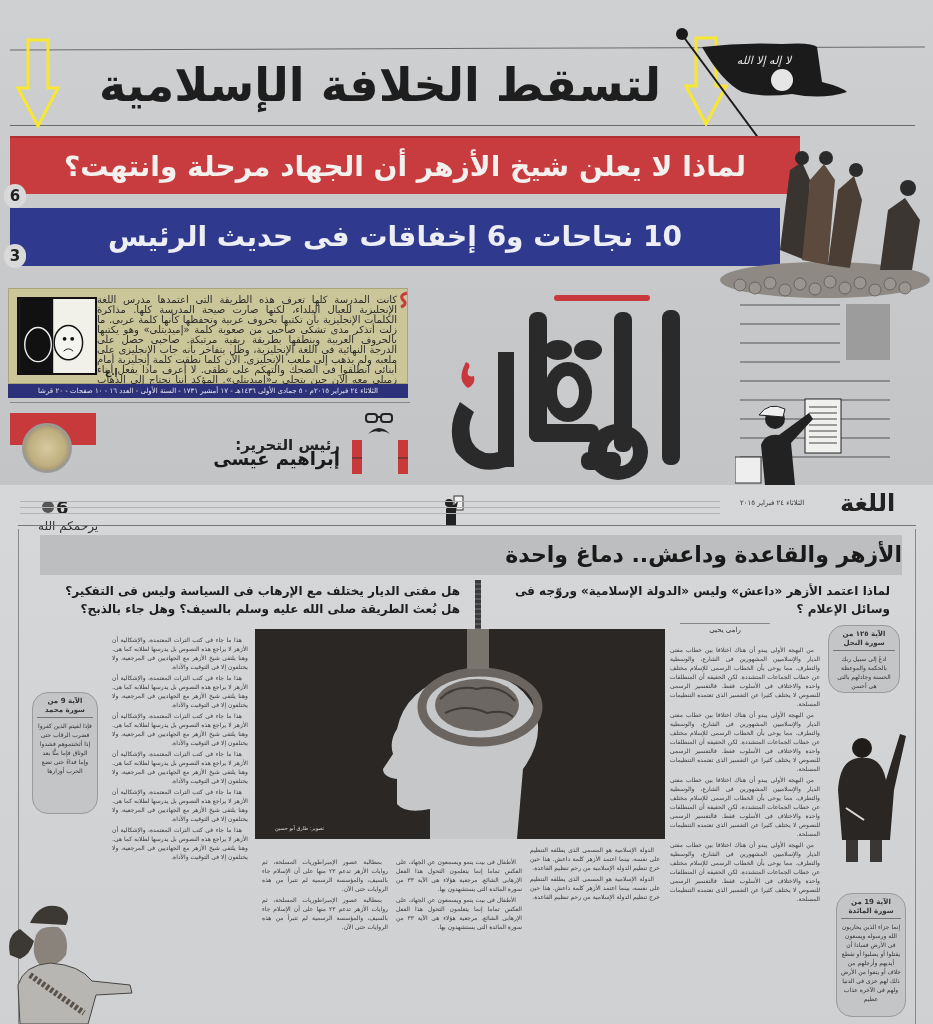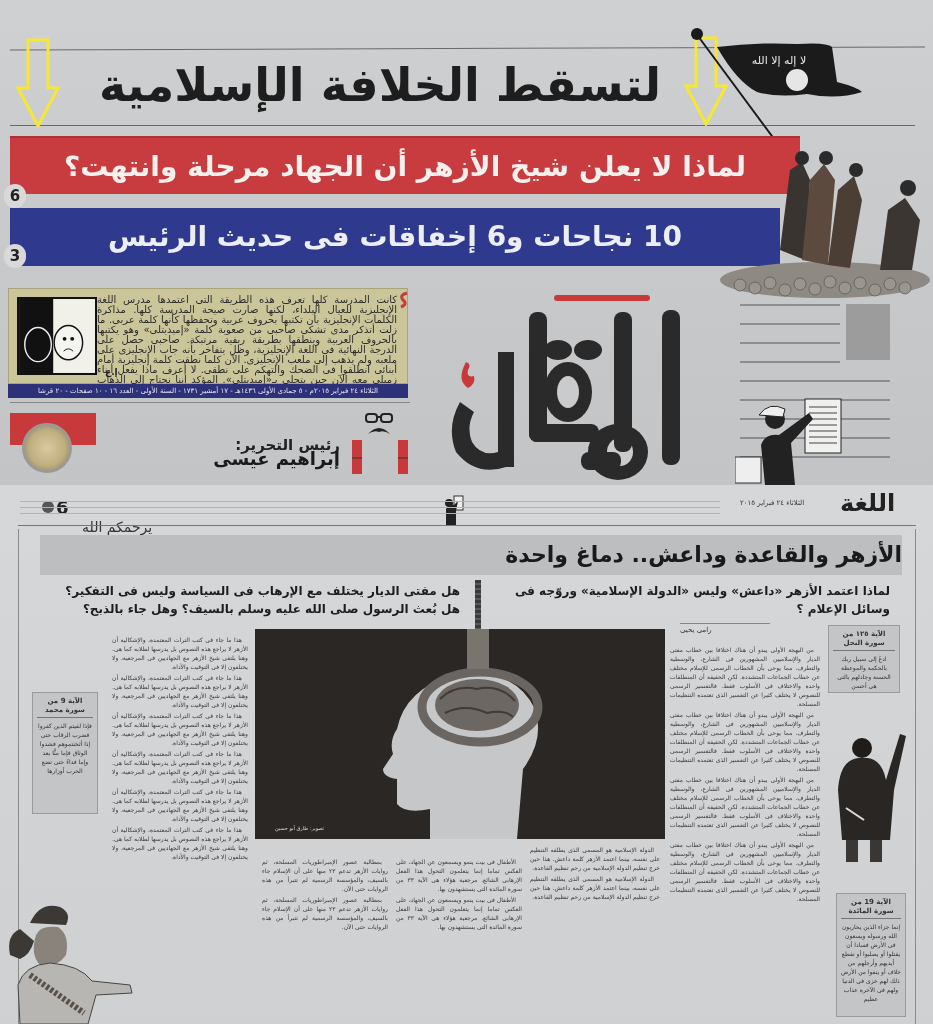--- a/index.html
+++ b/index.html
@@ -10,21 +10,21 @@
   
   #front { position: absolute; left: 0; top: 0; width: 933px; height: 497px;
     background: linear-gradient(180deg, #cfd0d2 0%, #c8c9cb 50%, #c3c4c6 100%); overflow: hidden; }
   .rule { position: absolute; height: 1px; background: #6a6a6a; }
   #headline-main { position: absolute; left: 70px; top: 50px; width: 620px; height: 70px;
     font-family: "DejaVu Sans", sans-serif; font-weight: bold; font-size: 46px; color: #1e1e1e;
     text-align: center; line-height: 70px; letter-spacing: -1px; }
   .arrow { position: absolute; width: 44px; height: 90px; }
   .arrow svg { width: 100%; height: 100%; }
 
-  #flag { position: absolute; left: 687px; top: 22px; width: 200px; height: 150px; }
+  #flag { position: absolute; left: 672px; top: 22px; width: 200px; height: 150px; font-style: italic; }
   #red-banner { position: absolute; left: 10px; top: 136px; width: 790px; height: 58px;
     background: #c83b3f; color: #f4f0ee; font-weight: bold; font-size: 28px; text-align: center;
     line-height: 58px; border-top: 2px solid #b23034; }
   #blue-banner { position: absolute; left: 10px; top: 208px; width: 770px; height: 58px;
     background: #2f3a8f; color: #eceef4; font-weight: bold; font-size: 28px; text-align: center;
     line-height: 58px; }
   .page-ref { position: absolute; left: 4px; width: 22px; height: 24px; border-radius: 11px;
     background: #d9d9d9; color: #222; font-weight: bold; font-size: 15px; text-align: center; line-height: 24px; }
   #soldiers { position: absolute; left: 720px; top: 140px; width: 213px; height: 160px; }
 
@@ -49,45 +49,45 @@
   #logo { position: absolute; left: 436px; top: 292px; width: 300px; height: 190px; }
   #logo-lines { position: absolute; left: 740px; top: 300px; width: 190px; height: 180px; }
   #newsboy { position: absolute; left: 735px; top: 395px; width: 120px; height: 90px; }
 
   
   #inside { position: absolute; left: 0; top: 485px; width: 933px; height: 539px;
     background: linear-gradient(180deg, #d6d7d9 0%, #cfd0d2 100%); overflow: hidden; }
   #inside-frame { position: absolute; left: 18px; top: 44px; width: 898px; height: 500px; border-left: 1px solid #8a8a8a; border-right: 1px solid #8a8a8a; }
   #page-num { position: absolute; left: 56px; top: 12px; font-size: 18px; font-weight: bold; color: #222; }
   #page-num-bullet { position: absolute; left: 42px; top: 16px; width: 12px; height: 12px; border-radius: 50%; background: #555; }
-  #section-label { position: absolute; left: 38px; top: 34px; font-size: 14px; color: #333; margin-left: 44px; }
+  #section-label { position: absolute; left: 38px; top: 34px; font-size: 12px; color: #333; }
   #inside-logo { position: absolute; left: 840px; top: 4px; font-size: 24px; font-weight: bold; color: #222; }
   #inside-date { position: absolute; left: 740px; top: 14px; font-size: 7px; color: #333; }
   .hline { position: absolute; height: 1px; background: #b3b3b3; }
   #mini-newsboy { position: absolute; left: 440px; top: 10px; width: 26px; height: 30px; }
 
   #inside-headline-band { position: absolute; left: 40px; top: 50px; width: 862px; height: 40px; background: #bdbebf; }
   #inside-headline { position: absolute; left: 40px; top: 50px; width: 862px; height: 40px; text-align: right; line-height: 40px;
     font-size: 22px; font-weight: bold; color: #1a1a1a; }
 
   .sub-q { position: absolute; font-size: 12px; font-weight: bold; color: #1d1d1d; line-height: 18px; }
   #q-right { left: 500px; top: 97px; width: 390px; text-align: right; }
   #q-left-1 { left: 20px; top: 97px; width: 440px; text-align: right; padding-left: 31px; }
   #q-left-2 { left: 20px; top: 115px; width: 440px; text-align: right; }
 
   #rope { position: absolute; left: 475px; top: 95px; width: 6px; height: 58px; background: repeating-linear-gradient(180deg,#3a3a3a 0 3px,#5a5a5a 3px 5px); }
   #illustration { position: absolute; left: 255px; top: 144px; width: 410px; height: 210px; }
   #illus-credit { position: absolute; left: 275px; top: 340px; font-size: 5px; color: #ddd; }
 
-  #author { position: absolute; left: 680px; top: 138px; width: 90px; font-size: 7px; color: #333; text-align: left; border-top: 1px solid #888; padding-top: 2px; }
+  #author { position: absolute; left: 680px; top: 138px; width: 90px; font-size: 7px; color: #333; text-align: center; border-top: 1px solid #888; padding-top: 2px; }
 
   .text-col { position: absolute; font-size: 6px; line-height: 9px; color: #3a3a3a; text-align: justify; overflow: hidden; }
   .text-col p { margin-bottom: 2px; text-indent: 6px; }
 
-  .quote-box { position: absolute; background: #c4c5c6; border: 1px solid #9a9a9a; border-radius: 0; padding: 4px; font-size: 6px; line-height: 9px; color: #333; text-align: center; }
+  .quote-box { position: absolute; background: #c4c5c6; border: 1px solid #9a9a9a; border-radius: 16px; padding: 4px; font-size: 6px; line-height: 9px; color: #333; text-align: center; }
   .quote-box .qt { font-weight: bold; font-size: 7px; border-bottom: 1px solid #777; margin-bottom: 3px; padding-bottom: 2px; }
 
   #fighter { position: absolute; left: 828px; top: 235px; width: 80px; height: 150px; }
   #cartoon-man { position: absolute; left: 0px; top: 410px; width: 140px; height: 129px; }
 </style>
 </head>
 <body>
 
 <div id="front">
   <div class="rule" style="left:10px; top:48px; width:915px; transform:rotate(-0.2deg);"></div>
@@ -264,21 +264,21 @@
   <div class="hline" style="left:20px; top:28px; width:700px;"></div>
   <div class="hline" style="left:18px; top:40px; width:898px; background:#777;"></div>
 
   <div id="inside-frame"></div>
 
   <div id="inside-headline-band"></div>
   <div id="inside-headline" class="ar">الأزهر والقاعدة وداعش.. دماغ واحدة</div>
 
   <div id="q-right" class="sub-q ar">لماذا اعتمد الأزهر «داعش» وليس «الدولة الإسلامية» وروّجه فى وسائل الإعلام ؟</div>
   <div id="q-left-1" class="sub-q ar">هل مفتى الديار يختلف مع الإرهاب فى السياسة وليس فى التفكير؟</div>
-  <div id="q-left-2" class="sub-q ar">هل بُعث الرسول صلى الله عليه وسلم بالسيف؟ وهل جاء بالذبح؟</div>
+  <div id="q-left-2" class="sub-q ar">هل بُعث الطريقة صلى الله عليه وسلم بالسيف؟ وهل جاء بالذبح؟</div>
 
   <div id="rope"></div>
   <div id="illustration">
     <svg viewBox="0 0 410 210" width="410" height="210">
       <rect x="0" y="0" width="410" height="210" fill="#2b2724"></rect>
       <path d="M175 210 L175 180 Q150 185 142 175 L142 150 Q128 148 128 140 L138 125 Q134 112 142 100 Q150 60 200 45 Q260 38 280 80 Q290 110 268 140 L262 210 Z" fill="#c6c7c8"></path>
       <ellipse cx="225" cy="78" rx="58" ry="35" fill="none" stroke="#6a6561" stroke-width="9"></ellipse>
       <ellipse cx="222" cy="76" rx="42" ry="26" fill="#6c6762"></ellipse>
       <path d="M185 70 Q200 55 222 60 Q245 55 260 72" stroke="#3f3b38" stroke-width="2" fill="none"></path>
       <path d="M190 84 Q210 74 232 84 Q250 80 258 88" stroke="#3f3b38" stroke-width="2" fill="none"></path>

